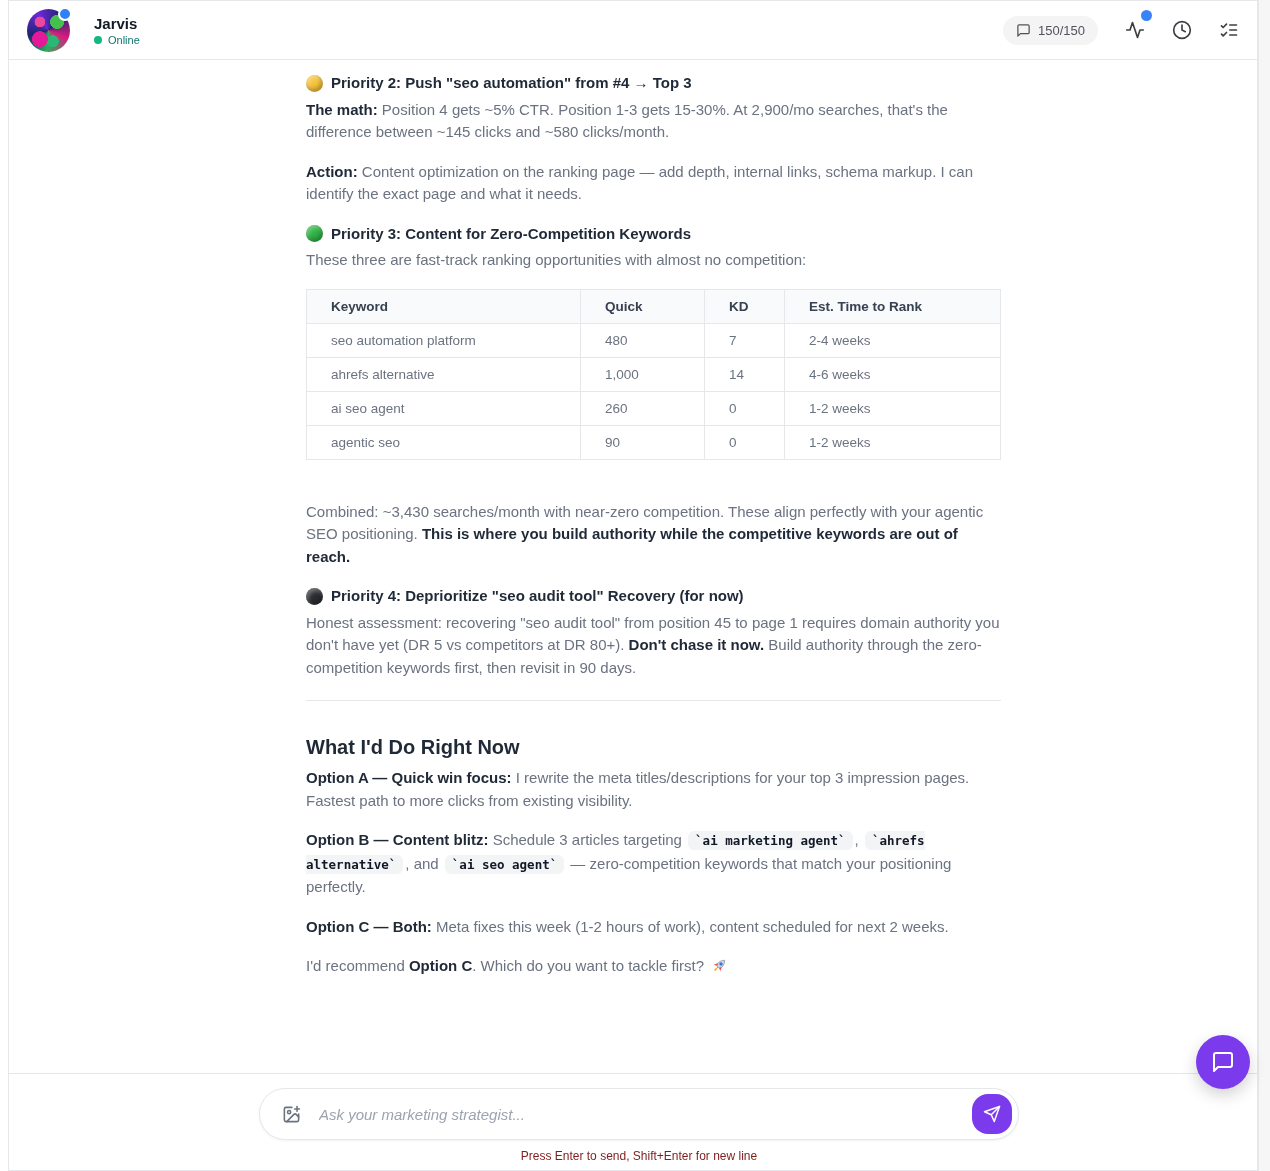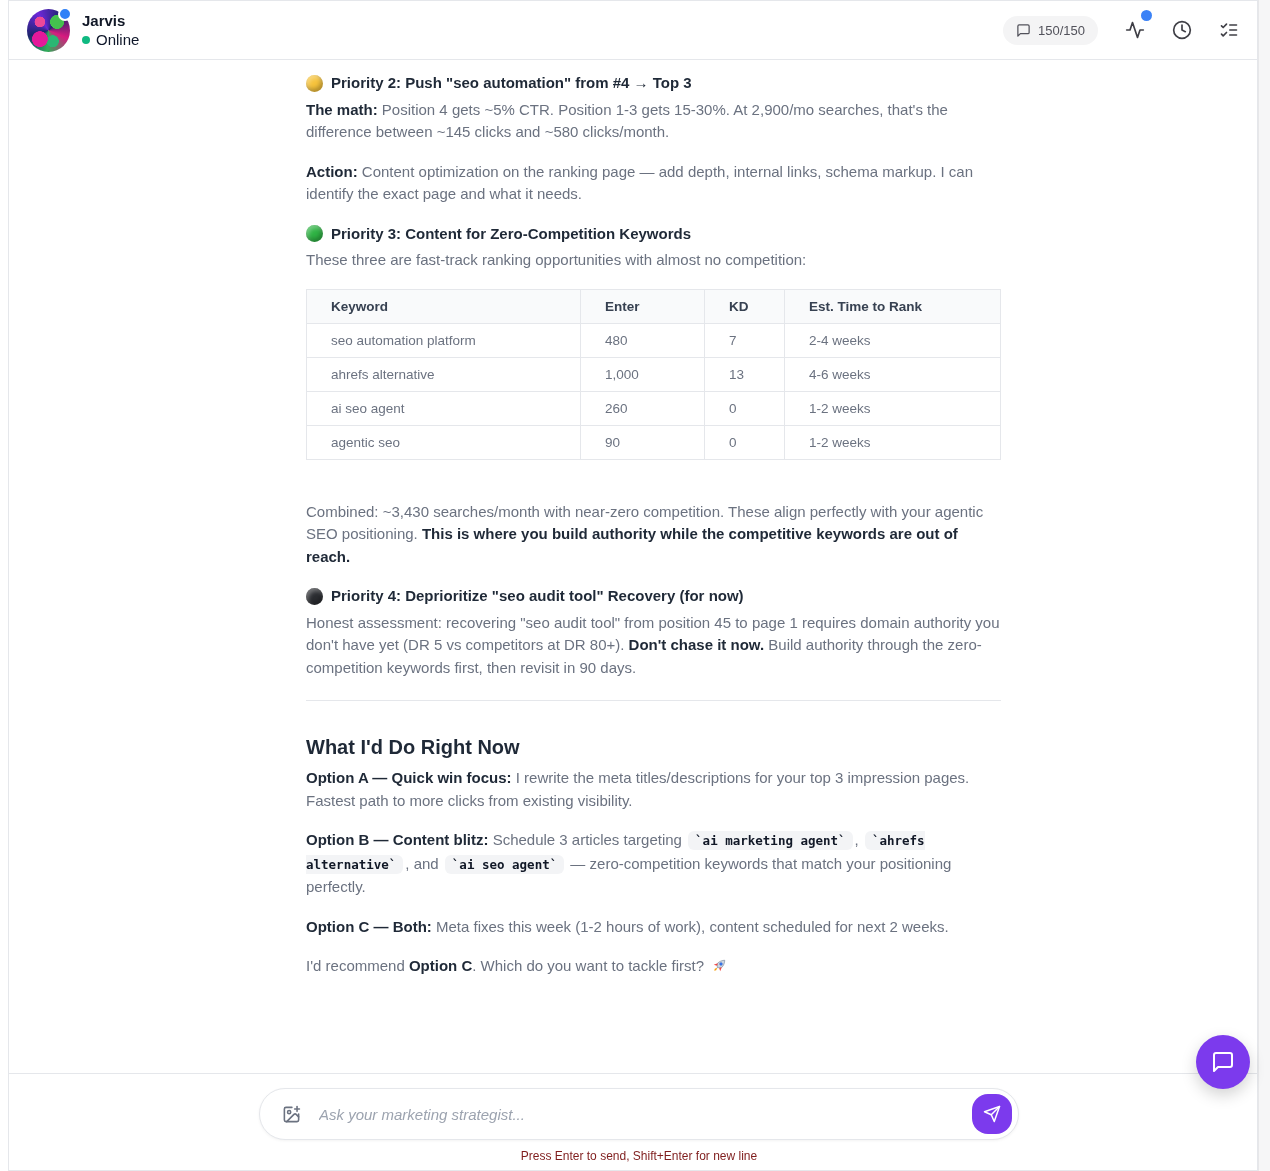--- a/index.html
+++ b/index.html
@@ -6,35 +6,35 @@
   html,body { width:1270px; height:1171px; background:#ffffff; overflow:hidden;
               font-family:"Liberation Sans", sans-serif; }
   .app { position:absolute; left:8px; top:0; right:12px; bottom:0;
          border:1px solid #e5e7eb; background:#fff; display:flex; flex-direction:column; }
   .scroll-track { position:absolute; right:0; top:0; width:12px; height:100%;
                   background:#f6f6f7; border-left:1px solid #e7e7e9; }
 
   
   .header { height:59px; flex:0 0 auto; display:flex; align-items:center;
             justify-content:space-between; padding:0 18px; border-bottom:1px solid #e5e7eb; background:#fff; }
-  .h-left { display:flex; align-items:center; gap:12px; }
+  .h-left { display:flex; align-items:center; gap:24px; }
   .avatar-wrap { position:relative; width:43px; height:43px; }
   .avatar { width:43px; height:43px; border-radius:50%;
             background: radial-gradient(circle at 30% 70%, #e3199a 0 18%, transparent 19%),
                         radial-gradient(circle at 70% 30%, #44c04e 0 16%, transparent 17%),
                         radial-gradient(circle at 60% 75%, #2bb673 0 14%, transparent 15%),
                         radial-gradient(circle at 30% 30%, #ec4899 0 12%, transparent 13%),
                         conic-gradient(from 40deg, #1d246e, #d81b7f, #2fae5a, #1d246e, #6d28d9, #1d246e); }
   .avatar-badge { position:absolute; top:-2px; right:-2px; width:14px; height:14px;
                   background:#2f81f7; border:2.5px solid #fff; border-radius:50%; }
   .title-block { display:flex; flex-direction:column; gap:2px; }
   .agent-name { font-size:15px; font-weight:700; color:#111827; }
   .status-row { display:flex; align-items:center; gap:6px; }
   .status-dot { width:8px; height:8px; border-radius:50%; }
-  .status-text { font-size:15px; color:#0f172a; }
+  .status-text { font-size:11px; color:#0f766e; }
   .h-right { display:flex; gap:27px; }
   .quota-pill { display:flex; align-items:center; gap:7px; background:#f4f4f5;
                 border-radius:9999px; padding:7px 13px; color:#52525b; font-size:13px; }
   .hicon { position:relative; color:#3f3f46; display:flex; align-items:center; cursor:pointer; }
   .notif-dot { position:absolute; top:-6px; right:-7px; width:11px; height:11px; border-radius:50%; }
 
   
   .chat-scroll { flex:1 1 auto; overflow:hidden; }
   .msg { width:695px; margin-left:297px; padding-top:1px; }
   .msg p { font-size:15px; line-height:22.5px; color:#6b7280; margin:0 0 17px; }
@@ -151,36 +151,36 @@
         <span class="dot" style="background: rgb(47, 179, 68);"></span>
         <span>Priority 3: Content for Zero-Competition Keywords</span>
       </div>
       <p>These three are fast-track ranking opportunities with almost no competition:</p>
 
       <div class="table-wrap">
         <table>
           <thead>
             <tr>
                 <th>Keyword</th>
-                <th>Enter</th>
+                <th>Quick</th>
                 <th>KD</th>
                 <th>Est. Time to Rank</th>
               </tr>
           </thead>
           <tbody>
               <tr>
                 <td>seo automation platform</td>
                 <td>480</td>
                 <td>7</td>
                 <td>2-4 weeks</td>
               </tr>
               <tr>
                 <td>ahrefs alternative</td>
                 <td>1,000</td>
-                <td>13</td>
+                <td>14</td>
                 <td>4-6 weeks</td>
               </tr>
               <tr>
                 <td>ai seo agent</td>
                 <td>260</td>
                 <td>0</td>
                 <td>1-2 weeks</td>
               </tr>
               <tr>
                 <td>agentic seo</td>

